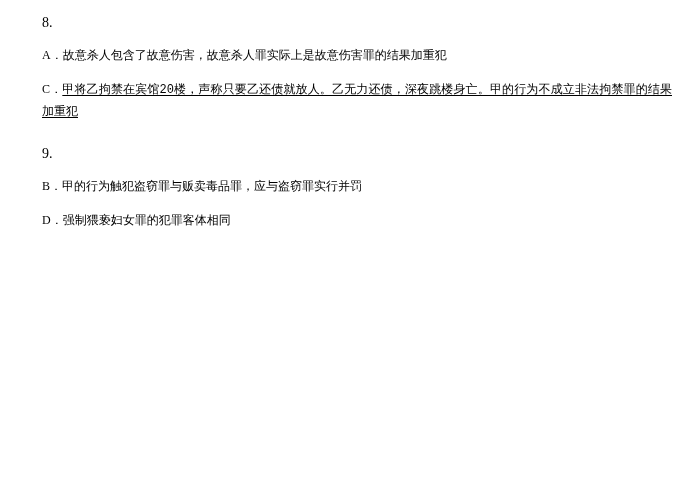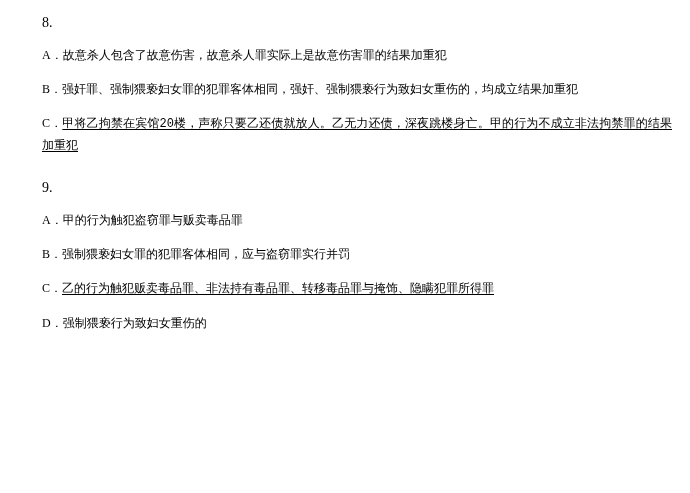--- a/index.html
+++ b/index.html
@@ -52,45 +52,36 @@
 
 <div class="page">
 
   <div class="block">
     <div class="q-number">8.</div>
 
     <div class="option">
       <span class="lbl">A．</span><span class="txt">故意杀人包含了故意伤害，故意杀人罪实际上是故意伤害罪的结果加重犯</span>
     </div>
 
-    <div class="option">
-      <span class="lbl">B．</span><span class="txt">强奸罪、强制猥亵妇女罪的犯罪客体相同，强奸、强制猥亵行为致妇女重伤的，均成立结果加重犯</span>
-    </div>
 
     <div class="option underlined">
       <span class="lbl">C．</span><span class="txt">甲将乙拘禁在宾馆20楼，声称只要乙还债就放人。乙无力还债，深夜跳楼身亡。甲的行为不成立非法拘禁罪的结果加重犯</span>
     </div>
 
   </div>
 
   <div class="spacer-q"></div>
 
   <div class="block">
     <div class="q-number">9.</div>
 
+
     <div class="option">
-      <span class="lbl">A．</span><span class="txt">甲的行为触犯盗窃罪与贩卖毒品罪</span>
+      <span class="lbl">B．</span><span class="txt">甲的行为触犯盗窃罪与贩卖毒品罪，应与盗窃罪实行并罚</span>
     </div>
 
-    <div class="option">
-      <span class="lbl">B．</span><span class="txt">强制猥亵妇女罪的犯罪客体相同，应与盗窃罪实行并罚</span>
-    </div>
-
-    <div class="option underlined">
-      <span class="lbl">C．</span><span class="txt">乙的行为触犯贩卖毒品罪、非法持有毒品罪、转移毒品罪与掩饰、隐瞒犯罪所得罪</span>
-    </div>
 
     <div class="option">
-      <span class="lbl">D．</span><span class="txt">强制猥亵行为致妇女重伤的</span>
+      <span class="lbl">D．</span><span class="txt">强制猥亵妇女罪的犯罪客体相同</span>
     </div>
   </div>
 
 </div>
 
 </body></html>

